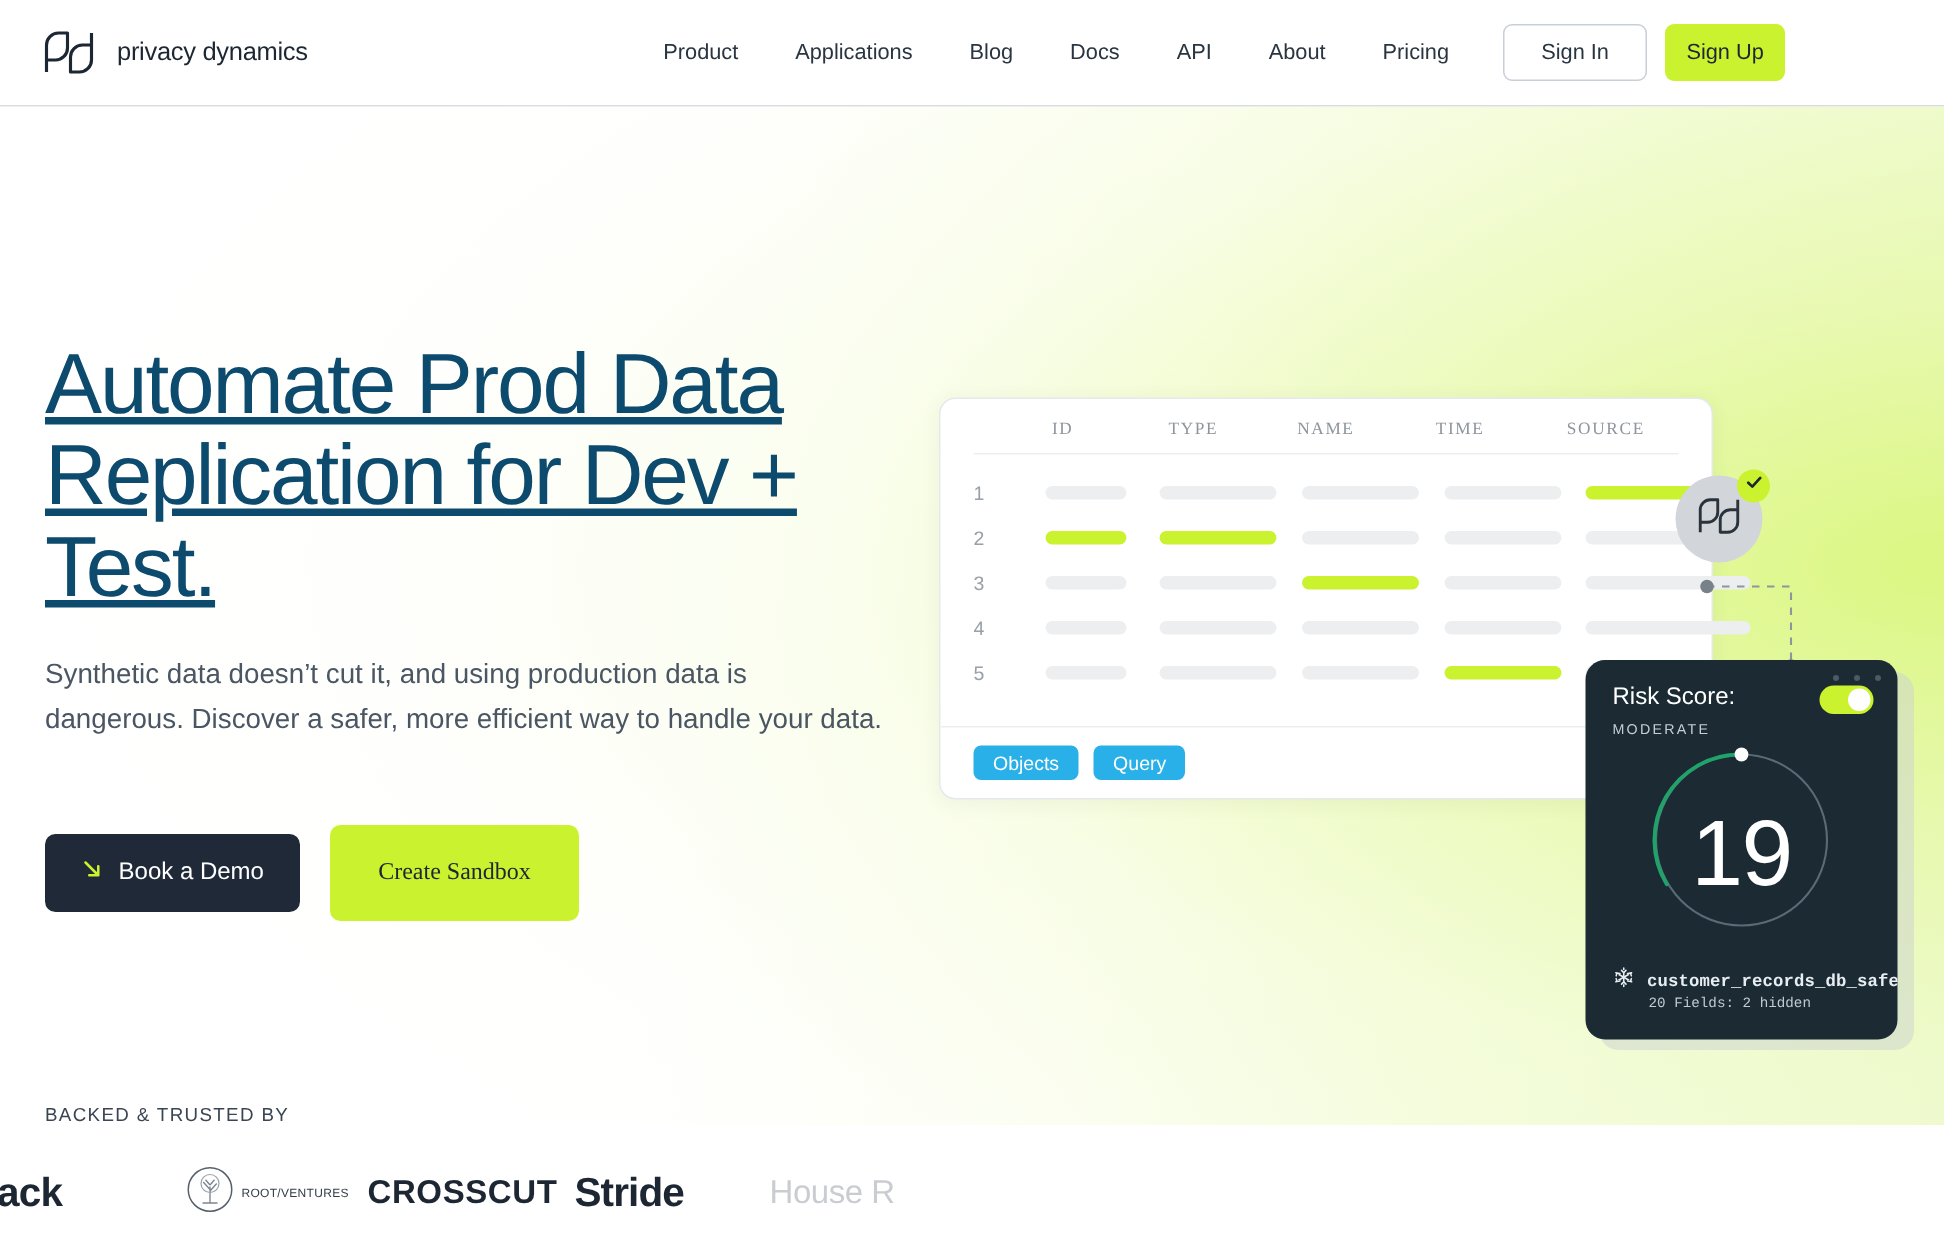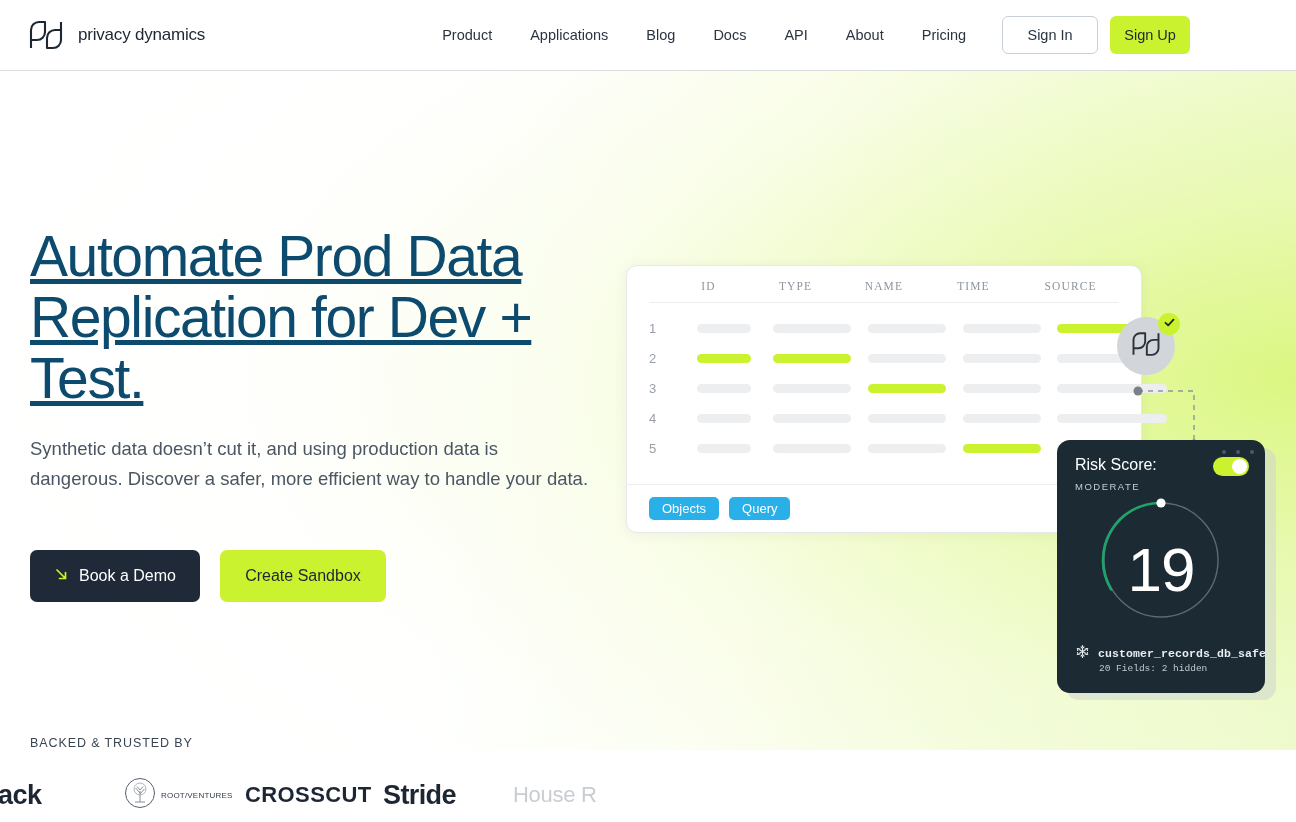--- a/index.html
+++ b/index.html
@@ -157,27 +157,27 @@
     border: none;
     border-radius: 7px;
     color: #ffffff;
     font-size: 16px;
     font-family: inherit;
     cursor: pointer;
   }
   .btn-demo .arrow { display: block; }
   .btn-sandbox {
     width: 166px;
-    height: 52px;
+    height: 64px;
     background: #cbf22e;
     border: none;
     border-radius: 7px;
     color: #1d2733;
     font-size: 16px;
-    font-family: Liberation Sans, sans-serif;
+    font-family: Liberation Serif, serif;
     cursor: pointer;
   }
 
   .trusted-label {
     position: absolute;
     top: 665px; left: 30px;
     font-size: 12.5px;
     letter-spacing: 0.9px;
     color: #3a4552;
     white-space: nowrap;

